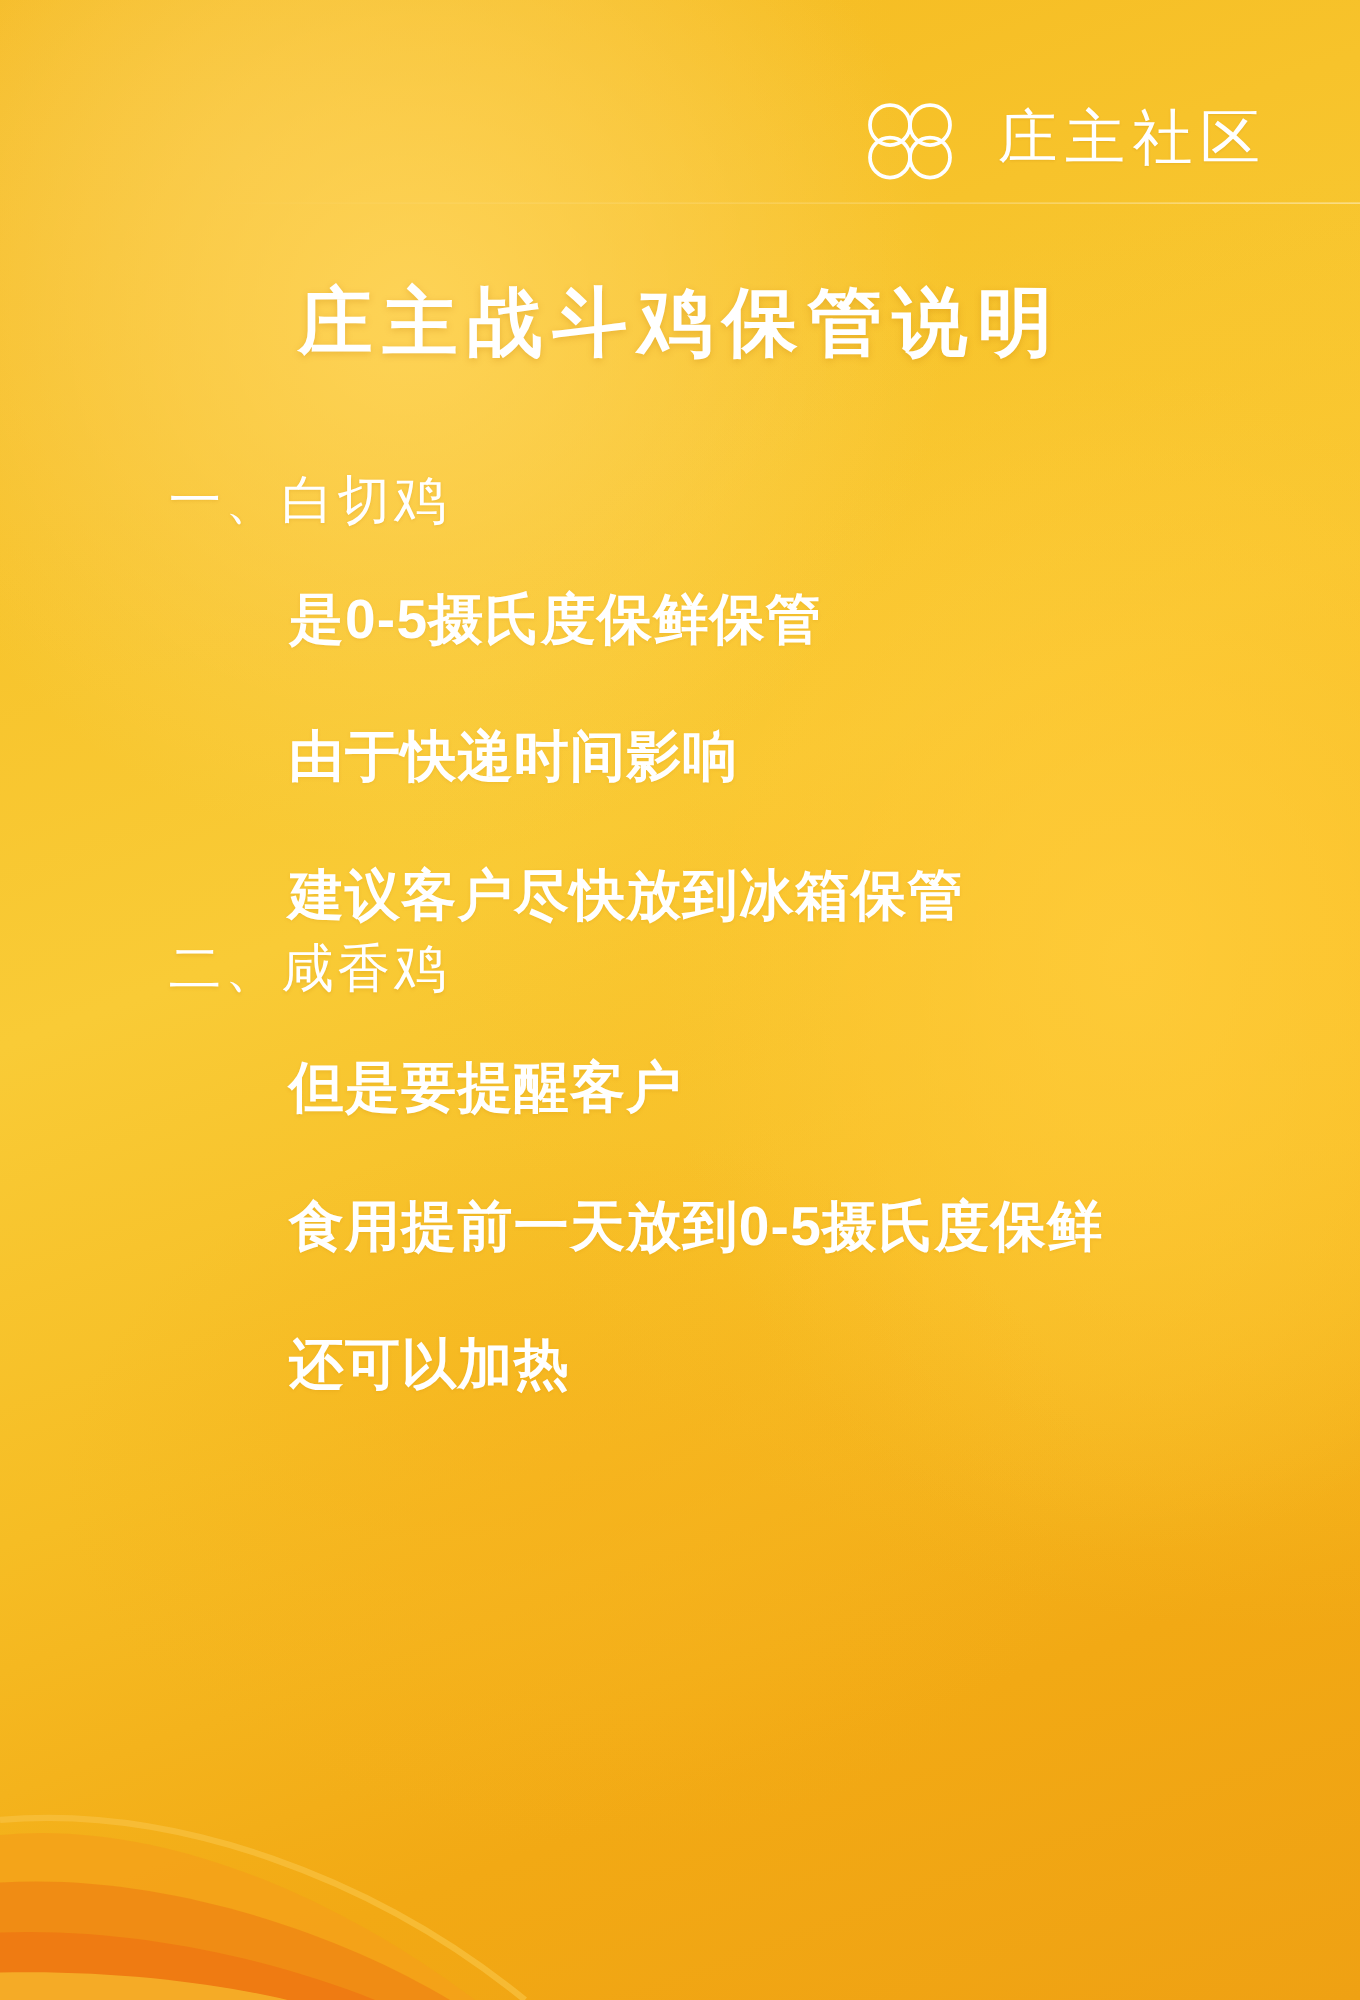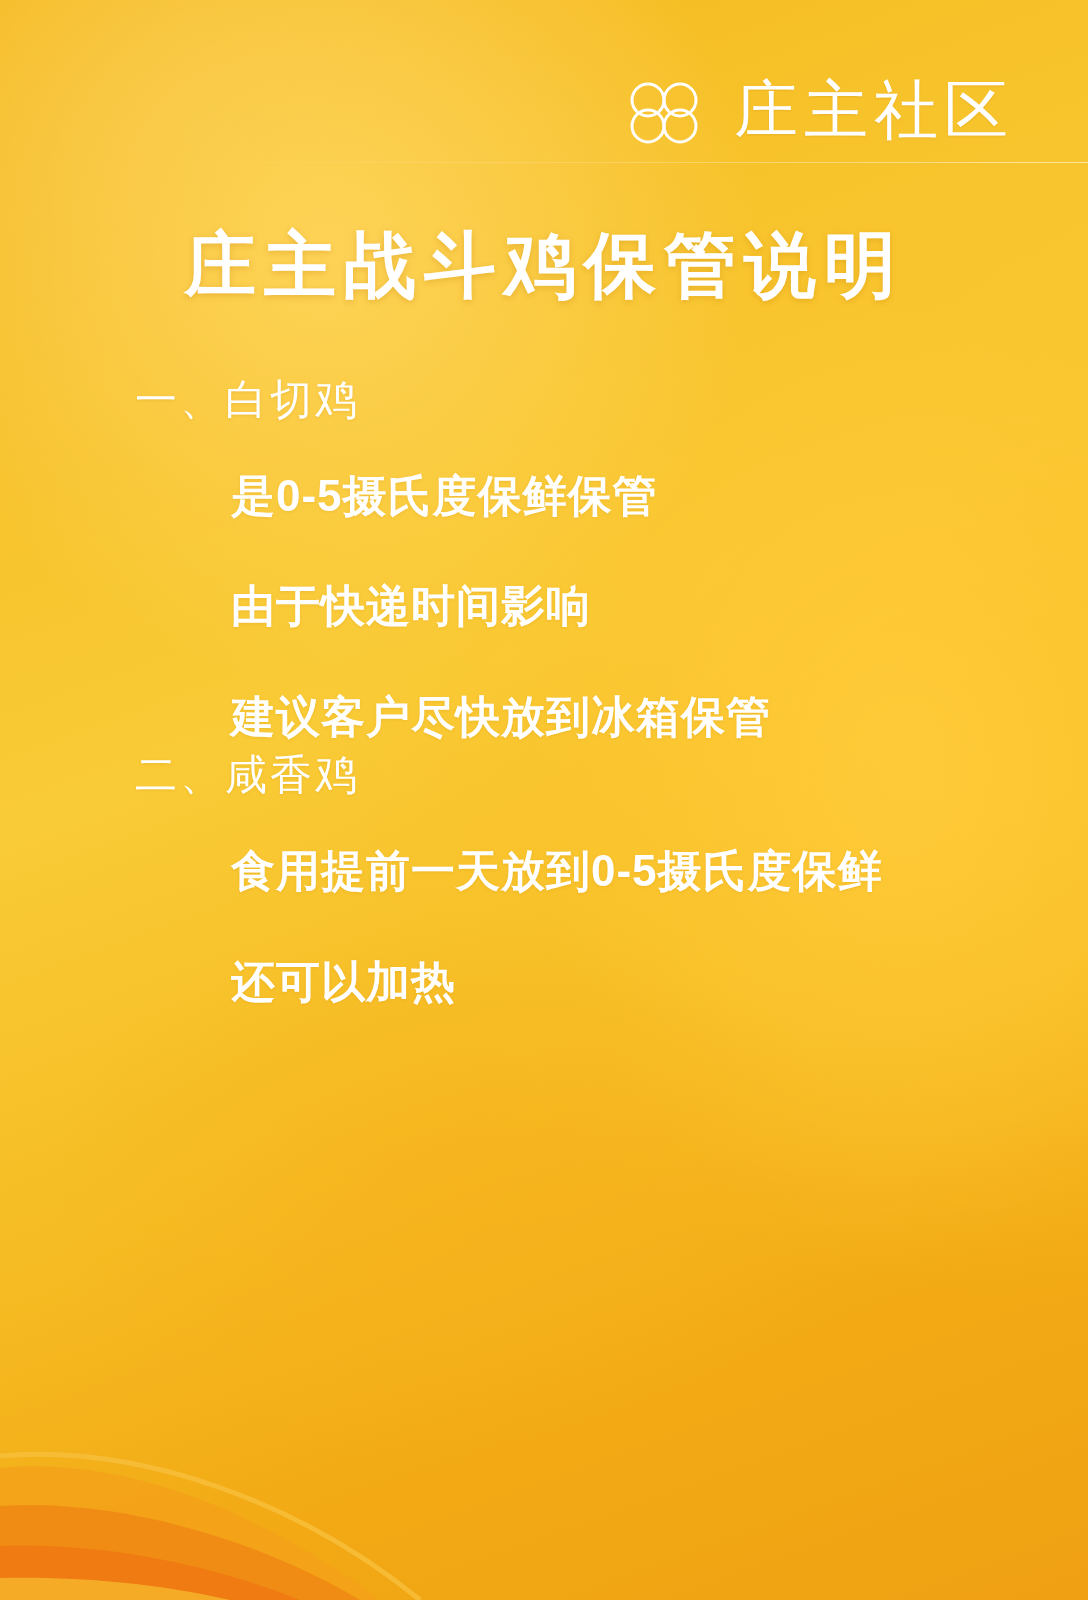--- a/index.html
+++ b/index.html
@@ -68,21 +68,21 @@
     align-items: center;
     gap: 20px;
   }
   .brand-logo {
     width: 96px;
     height: 74px;
     position: relative;
   }
   .brand-name {
     font-family: "Liberation Serif", "DejaVu Serif", serif;
-    font-size: 64px;
+    font-size: 48px;
     letter-spacing: 6px;
     color: #ffffff;
     font-weight: 400;
     line-height: 1;
     white-space: nowrap;
     text-shadow: 0 1px 2px rgba(180,110,0,0.18);
   }
   .brand-rule {
     position: absolute;
     top: 162px;
@@ -94,21 +94,21 @@
 
   
   .title {
     position: absolute;
     top: 218px;
     left: 0;
     width: 1088px;
     text-align: center;
     font-family: "Liberation Serif", "DejaVu Serif", serif;
     font-weight: 700;
-    font-size: 72px;
+    font-size: 60px;
     letter-spacing: 8px;
     color: #ffffff;
     text-shadow: 0 2px 6px rgba(190,115,0,0.28);
     white-space: nowrap;
   }
 
   
   .content {
     position: absolute;
     left: 135px;
@@ -177,18 +177,19 @@
 
     <div class="section section-1">
       <div class="section-heading">一、白切鸡</div>
       <div class="line">是0-5摄氏度保鲜保管</div>
       <div class="line">由于快递时间影响</div>
       <div class="line">建议客户尽快放到冰箱保管</div>
     </div>
 
     <div class="section section-2">
       <div class="section-heading">二、咸香鸡</div>
+      <div class="line">但是要提醒客户</div>
       <div class="line">食用提前一天放到0-5摄氏度保鲜</div>
       <div class="line">还可以加热</div>
     </div>
 
   </div>
 </div>
 
 </body></html>

